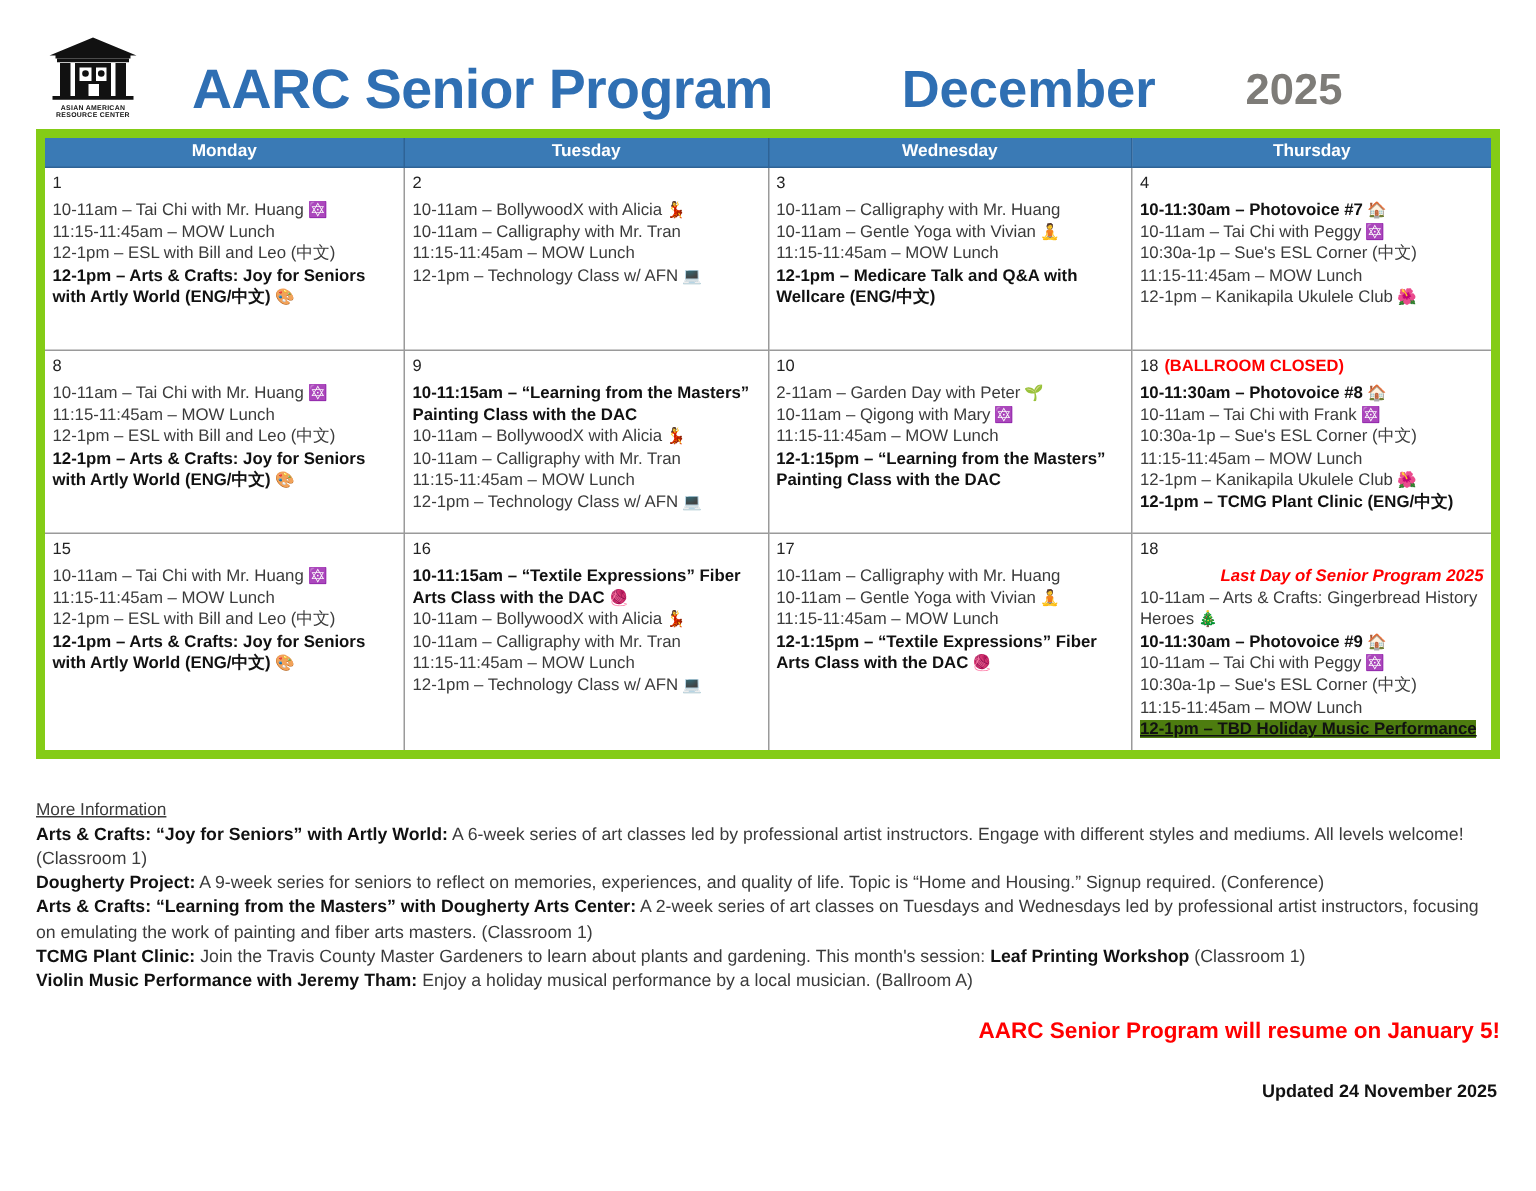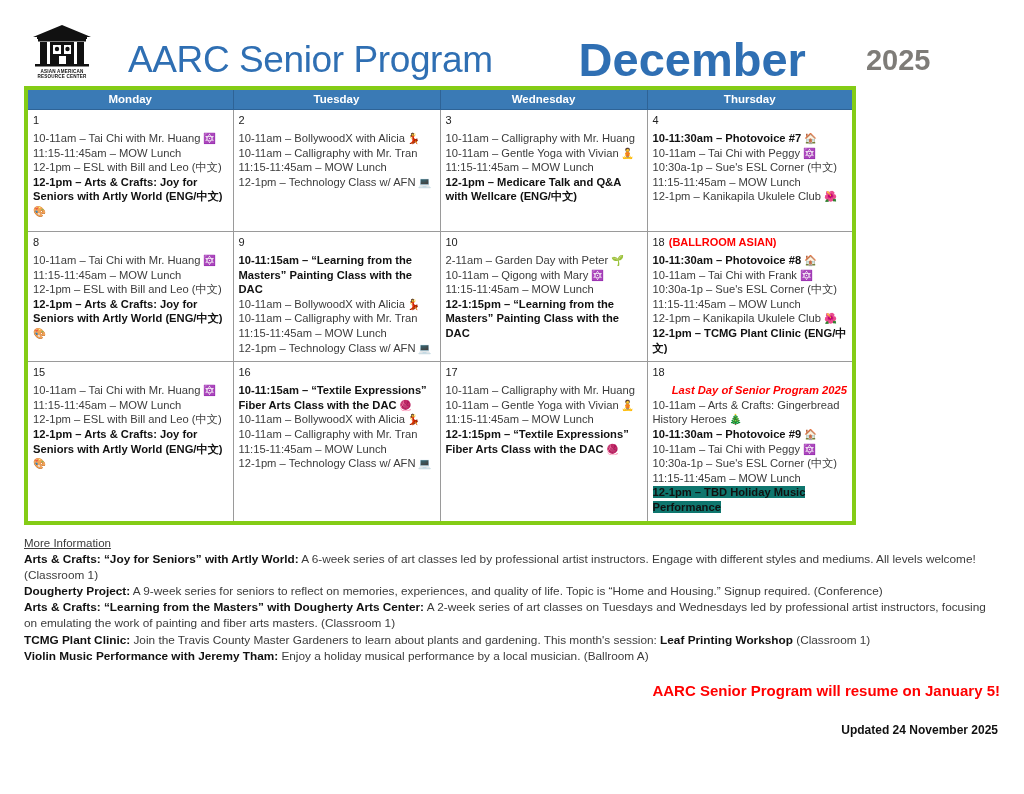--- a/index.html
+++ b/index.html
@@ -44,49 +44,49 @@
     letter-spacing: .2px;
     font-weight: bold;
     color: #111;
     line-height: 5.6px;
     text-align: center;
     margin-top: 1px;
     width: 70px;
   }
   .title-main {
     font-size: 37px;
-    font-weight: normal;
+    font-weight: bold;
     color: #2f6fb3;
     letter-spacing: -0.4px;
     line-height: 40px;
     margin-left: 28px;
     white-space: nowrap;
   }
   .title-month {
-    font-size: 47px;
+    font-size: 35px;
     font-weight: bold;
     color: #2f6fb3;
     line-height: 40px;
     margin-left: 86px;
     white-space: nowrap;
   }
   .title-year {
     font-size: 29px;
     font-weight: bold;
     color: #7e7c78;
     line-height: 40px;
     margin-left: 60px;
     white-space: nowrap;
   }
 
   
   .calendar {
-    border: 4px solid #84cc16;
+    border: 6px solid #84cc16;
     border-collapse: collapse;
-    width: 832px;
+    width: 976px;
     table-layout: fixed;
   }
   .calendar th {
     background: #3a7ab5;
     color: #ffffff;
     font-size: 11.5px;
     font-weight: bold;
     padding: 3px 0 4px 0;
     border: 1px solid #2e6396;
     text-align: center;
@@ -118,31 +118,32 @@
     font-weight: bold;
     color: #111111;
   }
   .ev.red {
     color: #ff0000;
     font-weight: bold;
     text-align: right;
     font-style: italic;
   }
   .ev .hl {
-    background: #0f766e;
+    background: #4d7c0f;
     display: inline;
+    text-decoration: underline;
   }
   .ico {
     font-size: 10.5px;
     vertical-align: baseline;
   }
 
   
   .info {
-    margin-top: 10px;
+    margin-top: 26px;
     width: 976px;
   }
   .info-title {
     font-size: 11.5px;
     color: #3b3b3b;
     text-decoration: underline;
     line-height: 16px;
   }
   .info-line {
     font-size: 11.8px;
@@ -255,21 +256,21 @@
             <div class="ev"><span>12-1pm – Technology Class w/ AFN</span><span class="ico"> 💻</span></div>
           </td>
           <td>
             <div class="daynum"><span>10</span></div>
             <div class="ev"><span>2-11am – Garden Day with Peter</span><span class="ico"> 🌱</span></div>
             <div class="ev"><span>10-11am – Qigong with Mary</span><span class="ico"> 🔯</span></div>
             <div class="ev"><span>11:15-11:45am – MOW Lunch</span></div>
             <div class="ev bold"><span>12-1:15pm – “Learning from the Masters” Painting Class with the DAC</span></div>
           </td>
           <td>
-            <div class="daynum"><span>18</span><span class="closed">(BALLROOM ASIAN)</span></div>
+            <div class="daynum"><span>18</span><span class="closed">(BALLROOM CLOSED)</span></div>
             <div class="ev bold"><span>10-11:30am – Photovoice #8</span><span class="ico"> 🏠</span></div>
             <div class="ev"><span>10-11am – Tai Chi with Frank</span><span class="ico"> 🔯</span></div>
             <div class="ev"><span>10:30a-1p – Sue's ESL Corner (中文)</span></div>
             <div class="ev"><span>11:15-11:45am – MOW Lunch</span></div>
             <div class="ev"><span>12-1pm – Kanikapila Ukulele Club</span><span class="ico"> 🌺</span></div>
             <div class="ev bold"><span>12-1pm – TCMG Plant Clinic (ENG/中文)</span></div>
           </td>
         </tr>
         <tr>
           <td>

